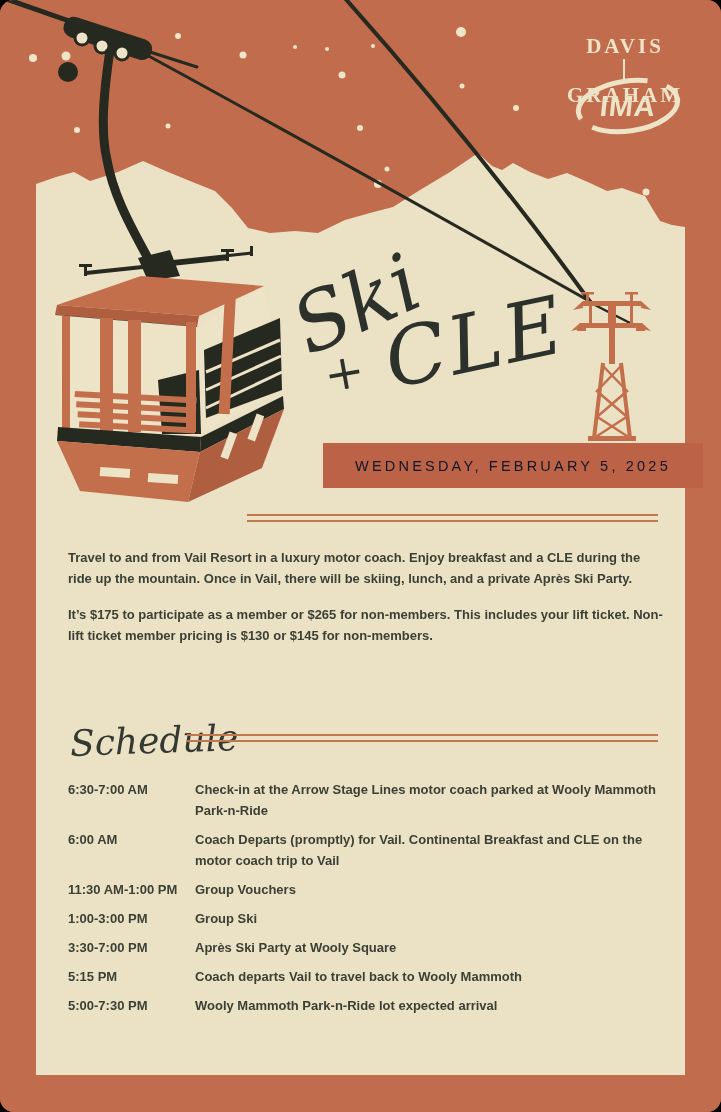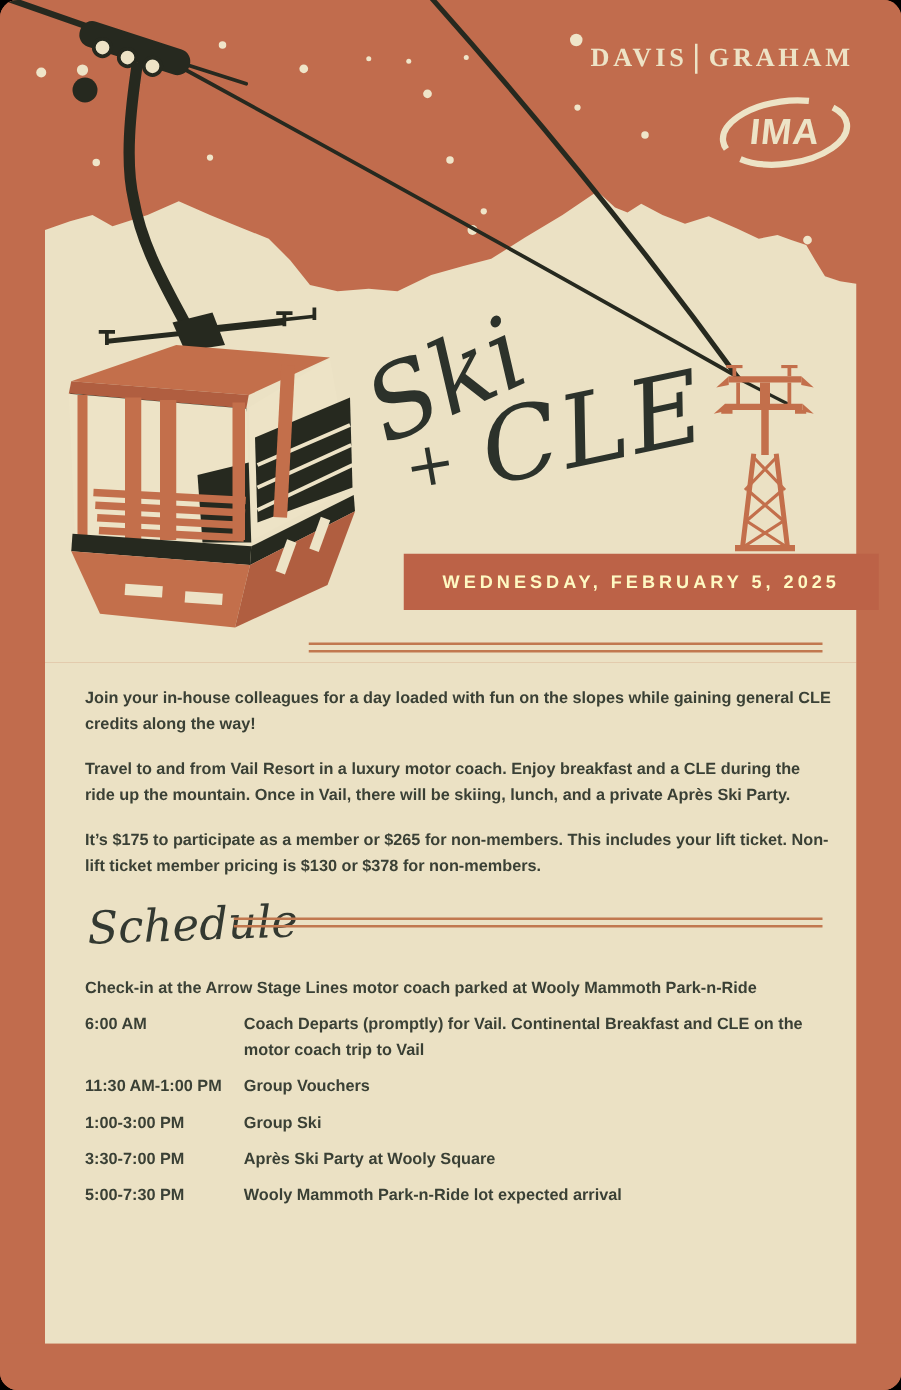--- a/index.html
+++ b/index.html
@@ -9,40 +9,40 @@
     font-family:"Liberation Sans",sans-serif;
   }
   
   .panel{position:absolute;left:36px;right:36px;top:300px;bottom:37px;background:#EBE1C4;}
   .footer-band{position:absolute;left:0;right:0;bottom:0;height:37px;background:#C16C4D;}
   .hero-art{position:absolute;left:0;top:0;pointer-events:none;}
   
   .firm-logo{
     position:absolute;top:34px;right:38px;display:flex;align-items:center;
     color:#EDE3C6;font-family:"Liberation Serif",serif;font-size:21px;
-    letter-spacing:3px;font-weight:bold;
+    letter-spacing:3px;font-weight:bold;flex-direction:column;
   }
   .firm-divider{width:2px;height:24px;background:#EDE3C6;margin:0 9px 0 6px;}
   
   .ima-badge{position:absolute;left:573px;top:76px;width:110px;height:60px;}
   .ima-text{
     position:absolute;left:0;top:14px;width:110px;text-align:center;
     color:#EDE3C6;font-size:29px;font-weight:bold;letter-spacing:1px;
     transform:skewX(-6deg);
   }
   
   .title-word{position:absolute;color:#2C322B;font-family:"DejaVu Serif",serif;font-style:italic;white-space:nowrap;}
   .title-ski{left:292px;top:258px;font-size:80px;transform:rotate(-24deg);}
   .title-plus{left:324px;top:344px;font-size:48px;transform:rotate(-10deg);}
   .title-cle{left:384px;top:296px;font-size:80px;letter-spacing:3px;transform:rotate(-12deg);}
   
   .date-banner{
     position:absolute;left:323px;top:443px;width:380px;height:45px;
-    background:#BC6247;color:#fef9c3;display:flex;align-items:center;justify-content:center;
-    font-size:14.5px;font-weight:bold;letter-spacing:3.2px;white-space:nowrap;
+    background:#BC6247;color:#0f172a;display:flex;align-items:center;justify-content:center;
+    font-size:14.5px;font-weight:normal;letter-spacing:3.2px;white-space:nowrap;
   }
   .double-rule{position:absolute;border-top:2px solid #C1784F;}
   .double-rule::after{content:"";display:block;border-top:2px solid #C1784F;margin-top:4px;}
   .rule-banner{left:247px;top:514px;width:411px;}
   .rule-schedule{left:187px;top:734px;width:471px;}
   
   .intro{position:absolute;left:68px;top:547px;width:597px;color:#3A4035;
     font-size:13px;font-weight:bold;line-height:21px;}
   .intro p{margin:0 0 15px 0;}
   
@@ -198,48 +198,52 @@
   </div>
 
   <div class="title-word title-ski">Ski</div>
   <div class="title-word title-plus">+</div>
   <div class="title-word title-cle">CLE</div>
 
   <div class="date-banner">WEDNESDAY, FEBRUARY 5, 2025</div>
   <div class="double-rule rule-banner"></div>
 
   <div class="intro">
-    <p>Join your in-house colleagues for a day loaded with fun on the slopes while gaining general CLE credits along the way!</p>
     <p>Travel to and from Vail Resort in a luxury motor coach. Enjoy breakfast and a CLE during the ride up the mountain. Once in Vail, there will be skiing, lunch, and a private Après Ski Party.</p>
-    <p>It’s $175 to participate as a member or $265 for non-members. This includes your lift ticket. Non-lift ticket member pricing is $130 or $378 for non-members.</p>
+    <p>It’s $175 to participate as a member or $265 for non-members. This includes your lift ticket. Non-lift ticket member pricing is $130 or $145 for non-members.</p>
   </div>
 
   <div class="schedule-heading">Schedule</div>
   <div class="double-rule rule-schedule"></div>
 
   <div class="schedule-table">
     <div class="srow">
+      <div class="stime">6:30-7:00 AM</div>
       <div class="sdesc">Check-in at the Arrow Stage Lines motor coach parked at Wooly Mammoth Park-n-Ride</div>
     </div>
     <div class="srow">
       <div class="stime">6:00 AM</div>
       <div class="sdesc">Coach Departs (promptly) for Vail. Continental Breakfast and CLE on the motor coach trip to Vail</div>
     </div>
     <div class="srow">
       <div class="stime">11:30 AM-1:00 PM</div>
       <div class="sdesc">Group Vouchers</div>
     </div>
     <div class="srow">
       <div class="stime">1:00-3:00 PM</div>
       <div class="sdesc">Group Ski</div>
     </div>
     <div class="srow">
       <div class="stime">3:30-7:00 PM</div>
       <div class="sdesc">Après Ski Party at Wooly Square</div>
     </div>
     <div class="srow">
+      <div class="stime">5:15 PM</div>
+      <div class="sdesc">Coach departs Vail to travel back to Wooly Mammoth</div>
+    </div>
+    <div class="srow">
       <div class="stime">5:00-7:30 PM</div>
       <div class="sdesc">Wooly Mammoth Park-n-Ride lot expected arrival</div>
     </div>
   </div>
 
   <div class="footer-band"></div>
 </div>
 
 </body></html>

